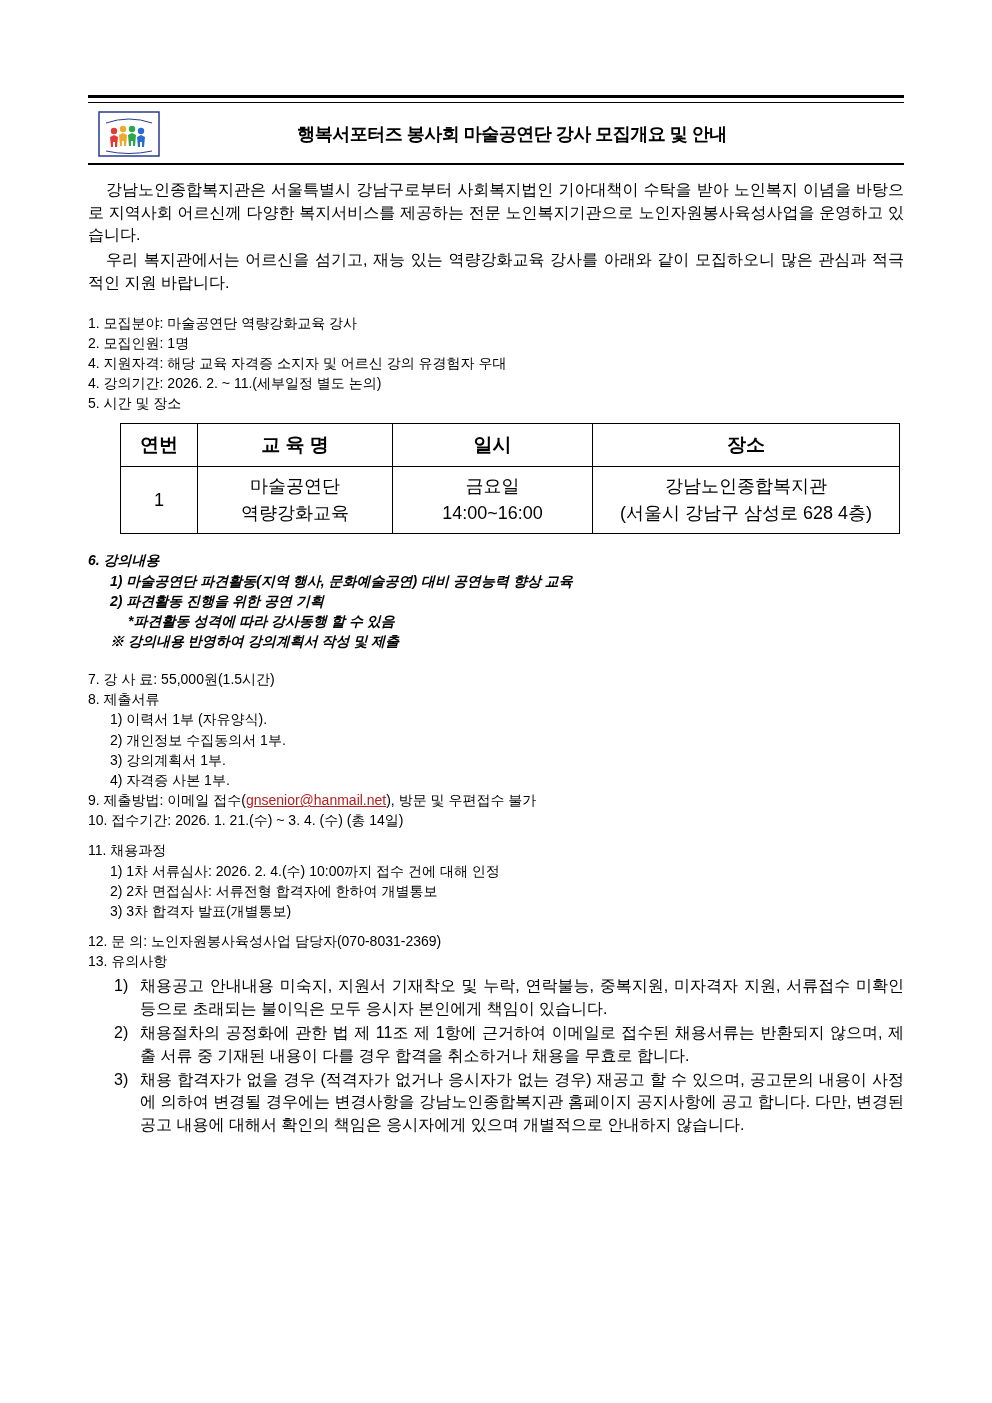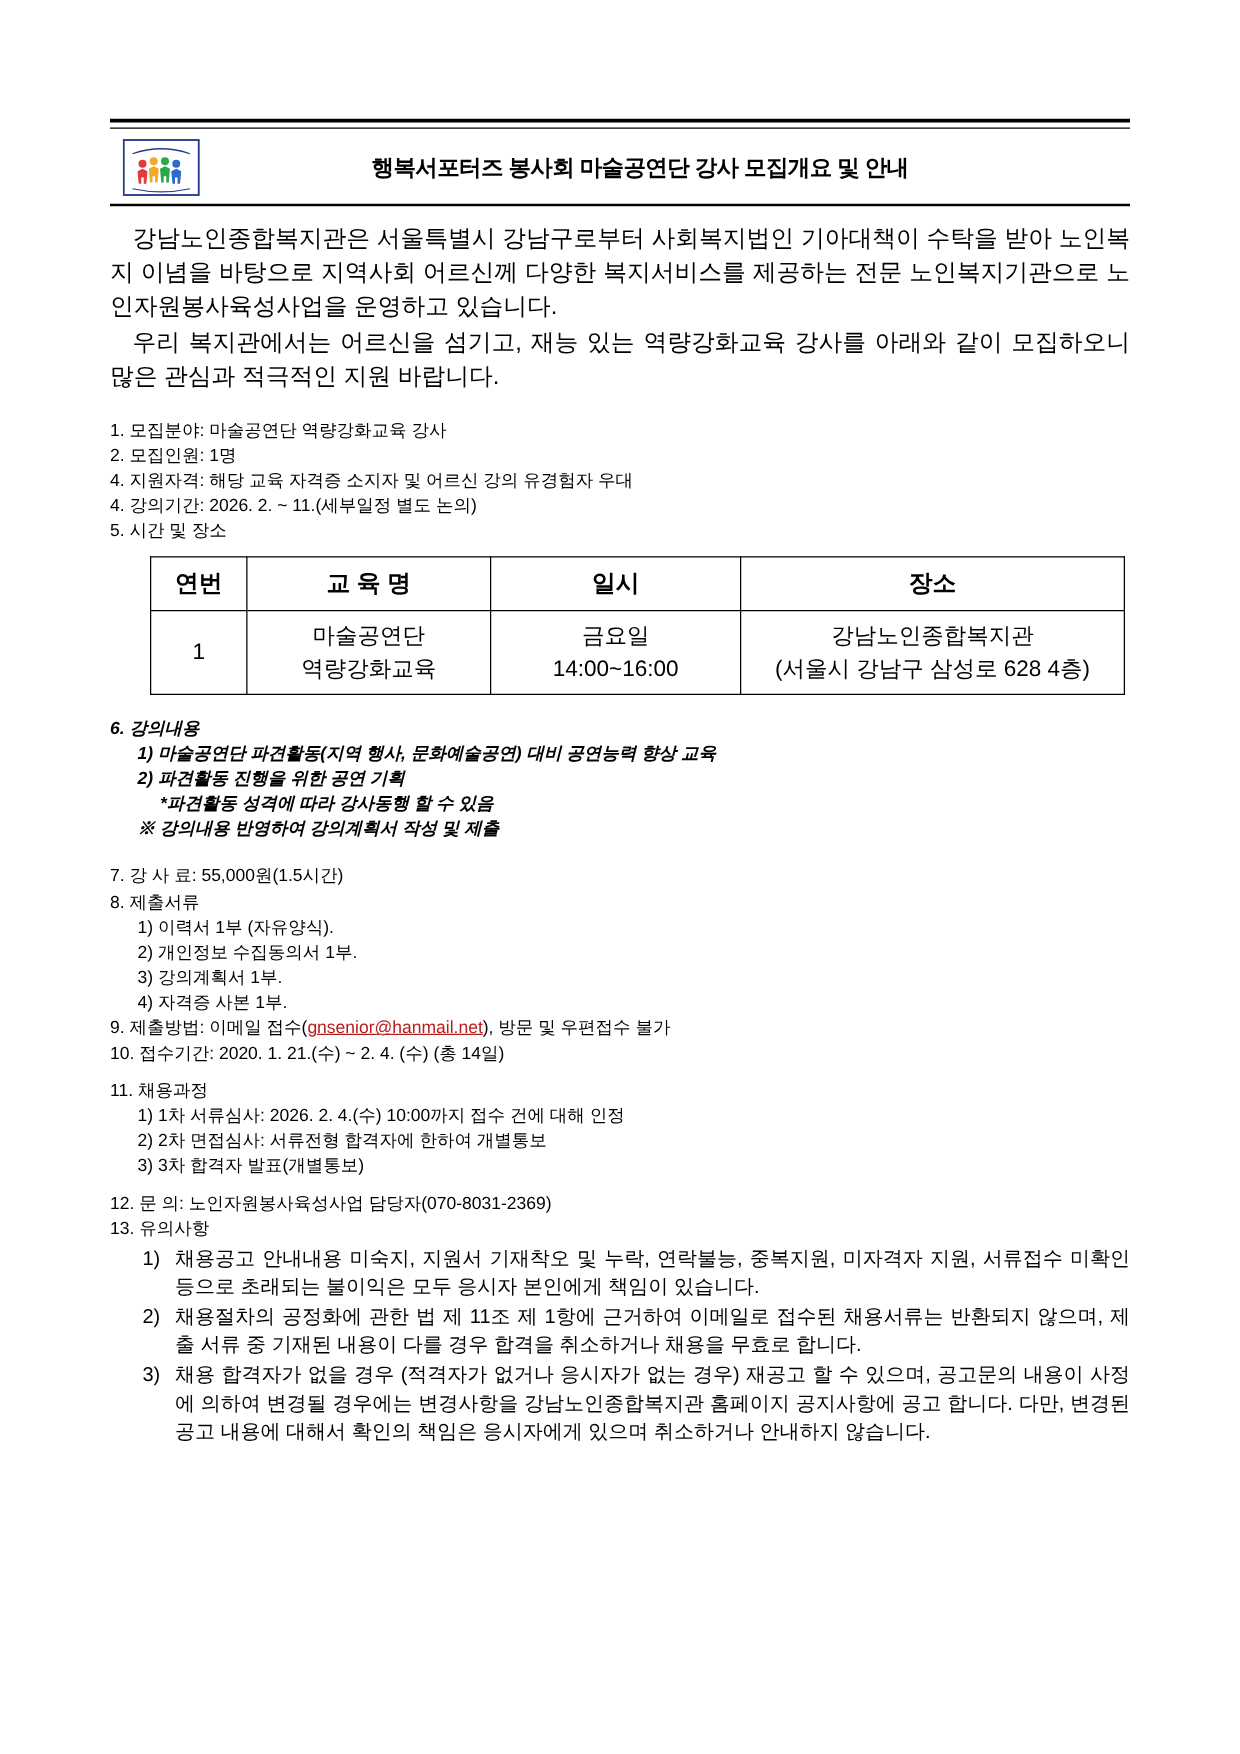--- a/index.html
+++ b/index.html
@@ -45,21 +45,21 @@
   .header-title {
     flex: 1;
     text-align: center;
     font-size: 18px;
     font-weight: bold;
     letter-spacing: -0.5px;
     padding-right: 40px;
   }
   
   .para {
-    font-size: 19px;
+    font-size: 16px;
     line-height: 1.42;
     text-align: justify;
     text-justify: inter-character;
     margin: 14px 0 0 0;
     text-indent: 18px;
   }
   .para.second { margin-top: 2px; }
 
   .list-block { margin-top: 18px; }
   .line {
@@ -196,21 +196,21 @@
     <div class="line indent1">1) 이력서 1부 (자유양식).</div>
     <div class="line indent1">2) 개인정보 수집동의서 1부.</div>
     <div class="line indent1">3) 강의계획서 1부.</div>
     <div class="line indent1">4) 자격증 사본 1부.</div>
   </div>
 
   <div class="line">
     <span>9. 제출방법: 이메일 접수(</span><a class="email-link" href="#">gnsenior@hanmail.net</a><span>), 방문 및 우편접수 불가</span>
   </div>
 
-  <div class="line">10. 접수기간: 2020. 1. 21.(수) ~ 2. 4. (수) (총 14일)</div>
+  <div class="line">10. 접수기간: 2026. 1. 21.(수) ~ 3. 4. (수) (총 14일)</div>
 
   <div class="spacer-sm"></div>
 
   <div>
     <div class="line">11. 채용과정</div>
     <div class="line indent1">1) 1차 서류심사: 2026. 2. 4.(수) 10:00까지 접수 건에 대해 인정</div>
     <div class="line indent1">2) 2차 면접심사: 서류전형 합격자에 한하여 개별통보</div>
     <div class="line indent1">3) 3차 합격자 발표(개별통보)</div>
   </div>
 
@@ -224,18 +224,18 @@
       <div class="note-item">
         <div class="note-num">1)</div>
         <div class="note-text">채용공고 안내내용 미숙지, 지원서 기재착오 및 누락, 연락불능, 중복지원, 미자격자 지원, 서류접수 미확인 등으로 초래되는 불이익은 모두 응시자 본인에게 책임이 있습니다.</div>
       </div>
       <div class="note-item">
         <div class="note-num">2)</div>
         <div class="note-text">채용절차의 공정화에 관한 법 제 11조 제 1항에 근거하여 이메일로 접수된 채용서류는 반환되지 않으며, 제출 서류 중 기재된 내용이 다를 경우 합격을 취소하거나 채용을 무효로 합니다.</div>
       </div>
       <div class="note-item">
         <div class="note-num">3)</div>
-        <div class="note-text">채용 합격자가 없을 경우 (적격자가 없거나 응시자가 없는 경우) 재공고 할 수 있으며, 공고문의 내용이 사정에 의하여 변경될 경우에는 변경사항을 강남노인종합복지관 홈페이지 공지사항에 공고 합니다. 다만, 변경된 공고 내용에 대해서 확인의 책임은 응시자에게 있으며 취소하거나 안내하지 않습니다.</div>
+        <div class="note-text">채용 합격자가 없을 경우 (적격자가 없거나 응시자가 없는 경우) 재공고 할 수 있으며, 공고문의 내용이 사정에 의하여 변경될 경우에는 변경사항을 강남노인종합복지관 홈페이지 공지사항에 공고 합니다. 다만, 변경된 공고 내용에 대해서 확인의 책임은 응시자에게 있으며 개별적으로 안내하지 않습니다.</div>
       </div>
     </div>
   </div>
 
 </div>
 
 </body></html>

